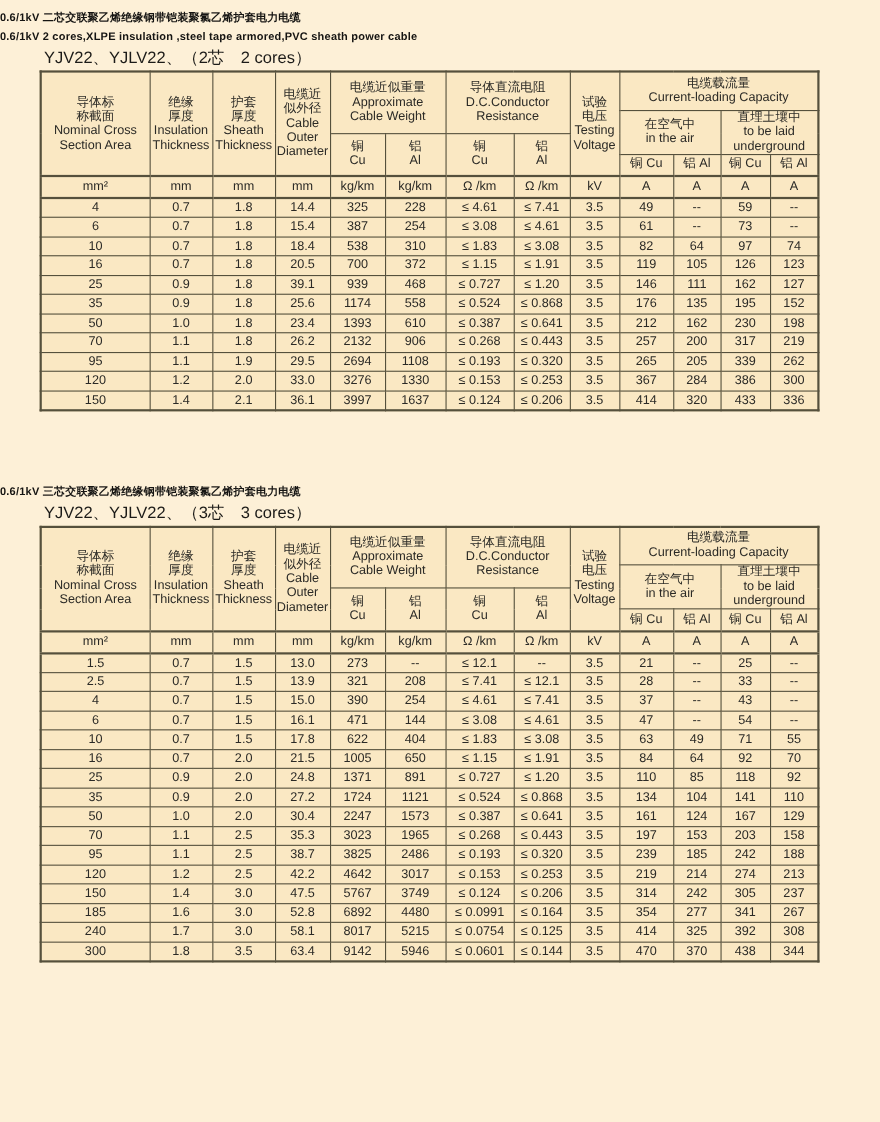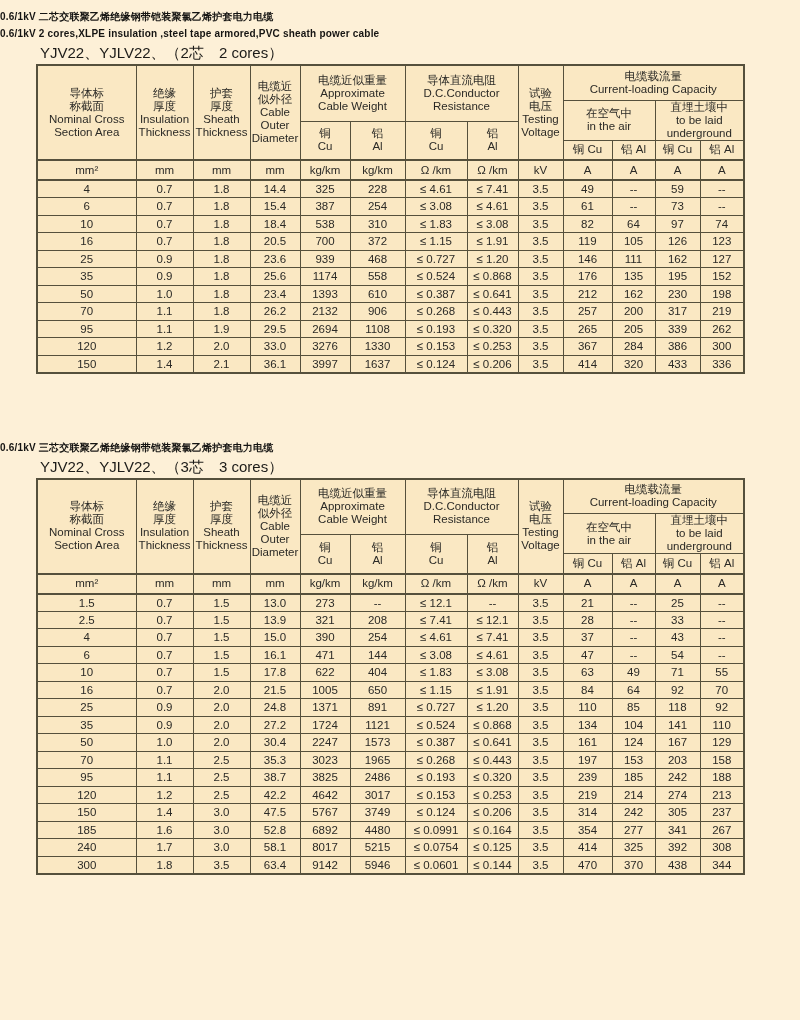--- a/index.html
+++ b/index.html
@@ -236,21 +236,21 @@
           <td>3.5</td>
           <td>119</td>
           <td>105</td>
           <td>126</td>
           <td>123</td>
         </tr>
         <tr>
           <td>25</td>
           <td>0.9</td>
           <td>1.8</td>
-          <td>23.6</td>
+          <td>39.1</td>
           <td>939</td>
           <td>468</td>
           <td>≤ 0.727</td>
           <td>≤ 1.20</td>
           <td>3.5</td>
           <td>146</td>
           <td>111</td>
           <td>162</td>
           <td>127</td>
         </tr>

